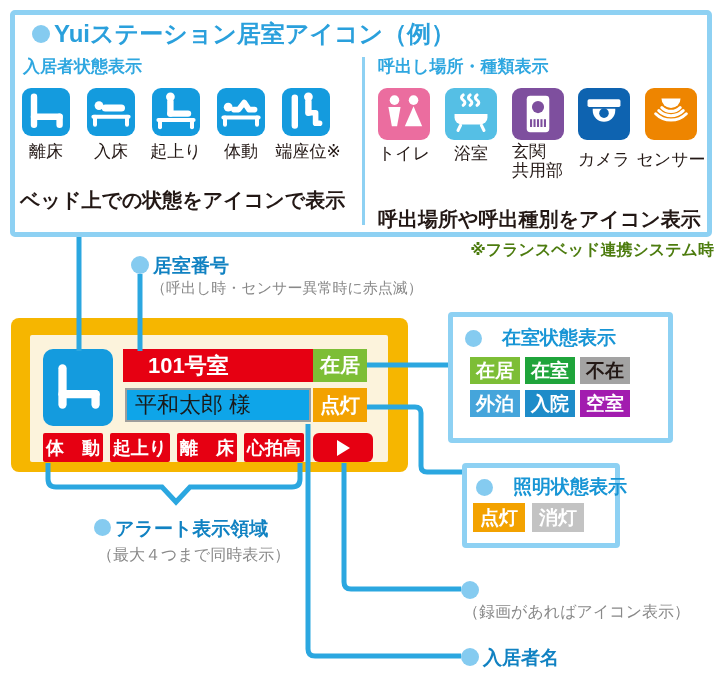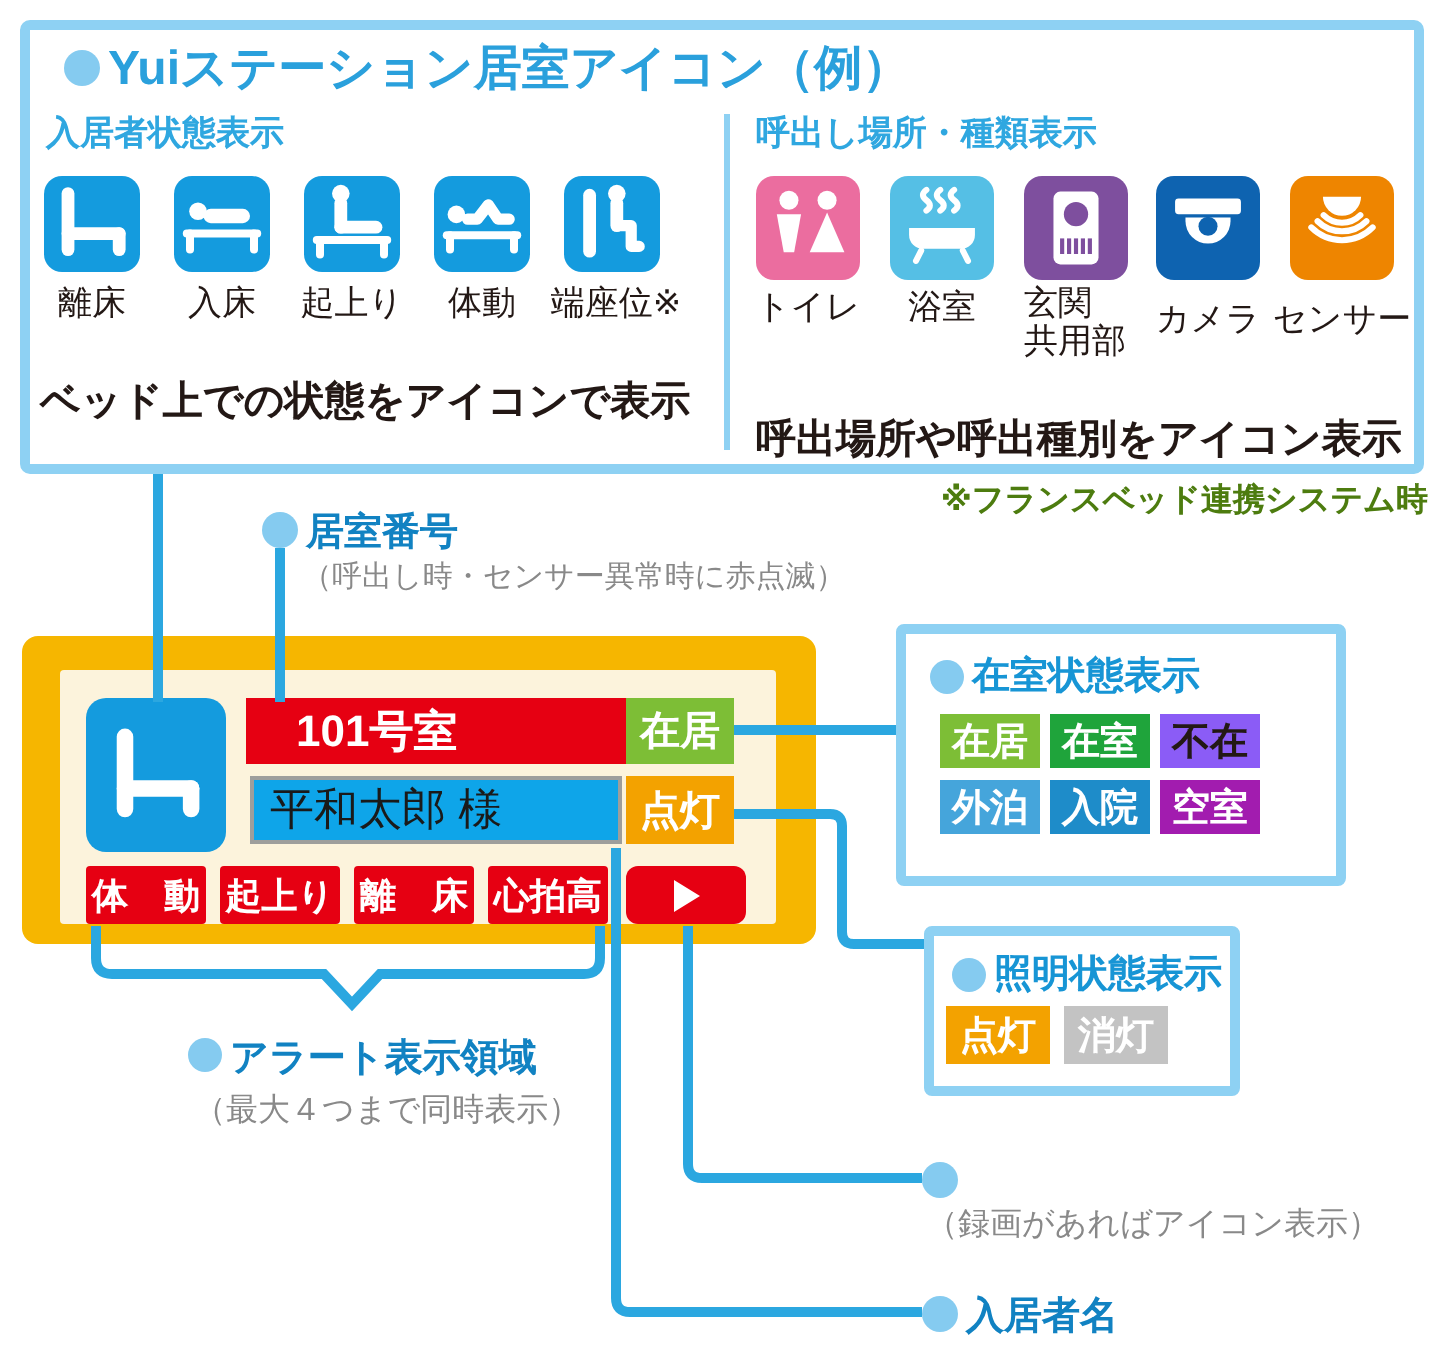--- a/index.html
+++ b/index.html
@@ -35,21 +35,21 @@
   .name-box{left:114px;top:70px;width:186px;height:34px;background:#0ea5e9;border:2px solid #9E9E9C;
             box-sizing:border-box;display:flex;align-items:center;padding-left:8px;
             font-size:22px;color:#1A1A1A;}
   .light-card{left:302px;top:70px;width:54px;height:34px;font-size:20px;color:#fff;}
   .alert{top:115px;width:60px;height:29px;background:#E60012;color:#fff;font-size:18px;border-radius:2px;}
   .play-btn{left:302px;top:115px;width:60px;height:29px;background:#E60012;border-radius:6px;
             display:flex;align-items:center;justify-content:center;}
   .play-tri{width:0;height:0;border-left:13px solid #fff;border-top:8px solid transparent;border-bottom:8px solid transparent;}
   
   .panel{box-sizing:border-box;border:5px solid #8ED1F3;border-radius:4px;background:#fff;z-index:4;}
-  .panel-title{font-size:19px;font-weight:bold;color:#1795D5;z-index:6;display:flex;align-items:center;gap:4px;white-space:nowrap;}
+  .panel-title{font-size:19px;font-weight:bold;color:#1795D5;z-index:6;display:flex;align-items:center;gap:20px;white-space:nowrap;}
   .pbadge{width:50px;height:27px;font-size:19px;z-index:6;}
   .lbadge{width:52px;height:29px;font-size:19px;z-index:6;}
   svg{display:block;}
 </style>
 </head>
 <body>
 
 <div id="stage">
 
   <svg class="abs" style="left:0;top:0;z-index:3;" width="720" height="680" viewBox="0 0 720 680">
@@ -230,21 +230,21 @@
     </div>
   </div>
 
   <div class="abs panel" style="left:448px;top:312px;width:225px;height:131px;"></div>
   <div class="abs panel-title" style="left:465px;top:325px;">
     <span class="bullet b17"></span>
     <span>在室状態表示</span>
   </div>
   <div class="abs badge pbadge" style="left: 470px; top: 357px; background-color: rgb(125, 190, 54); color: rgb(255, 255, 255);">在居</div>
   <div class="abs badge pbadge" style="left: 525px; top: 357px; background-color: rgb(31, 164, 59); color: rgb(255, 255, 255);">在室</div>
-  <div class="abs badge pbadge" style="left: 580px; top: 357px; background-color: #8b5cf6; color: rgb(35, 24, 21);">不在</div>
+  <div class="abs badge pbadge" style="left: 580px; top: 357px; background-color: #a3a3a3; color: rgb(35, 24, 21);">不在</div>
   <div class="abs badge pbadge" style="left: 470px; top: 390px; background-color: rgb(69, 165, 219); color: rgb(255, 255, 255); text-align: center;">外泊</div>
   <div class="abs badge pbadge" style="left: 525px; top: 390px; background-color: rgb(30, 140, 201); color: rgb(255, 255, 255);">入院</div>
   <div class="abs badge pbadge" style="left: 580px; top: 390px; background-color: #a21caf; color: rgb(255, 255, 255);">空室</div>
 
   <div class="abs panel" style="left:462px;top:463px;width:158px;height:85px;"></div>
   <div class="abs panel-title" style="left:476px;top:474px;">
     <span class="bullet b17"></span>
     <span>照明状態表示</span>
   </div>
   <div class="abs badge lbadge" style="left: 473px; top: 503px; background-color: rgb(243, 162, 0); color: rgb(255, 255, 255);">点灯</div>

